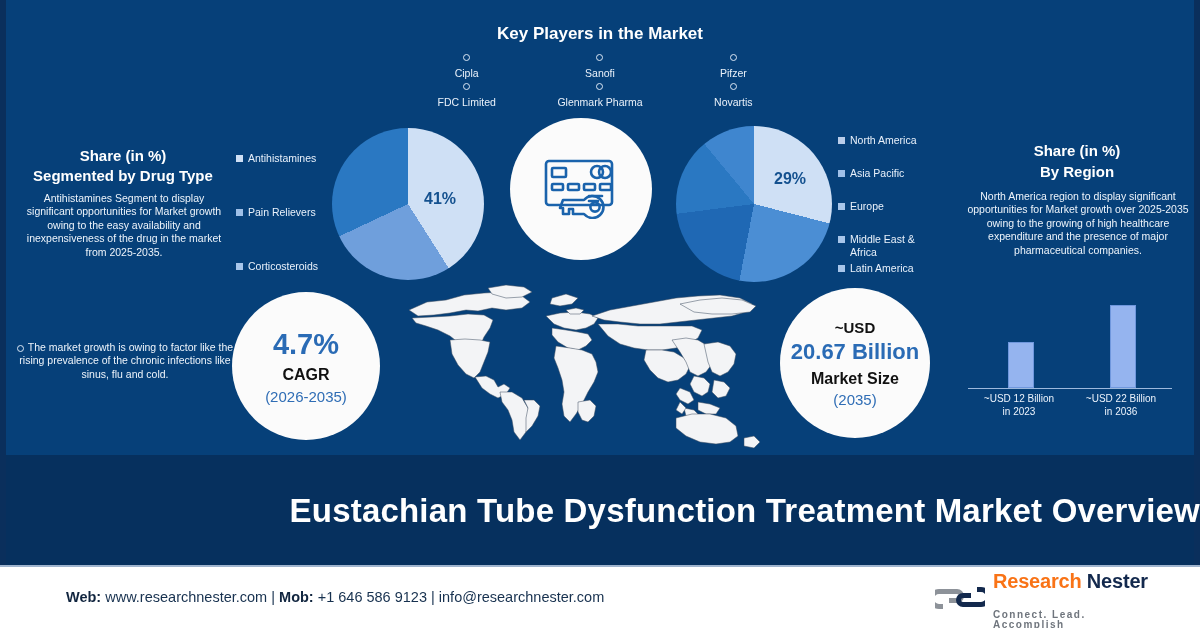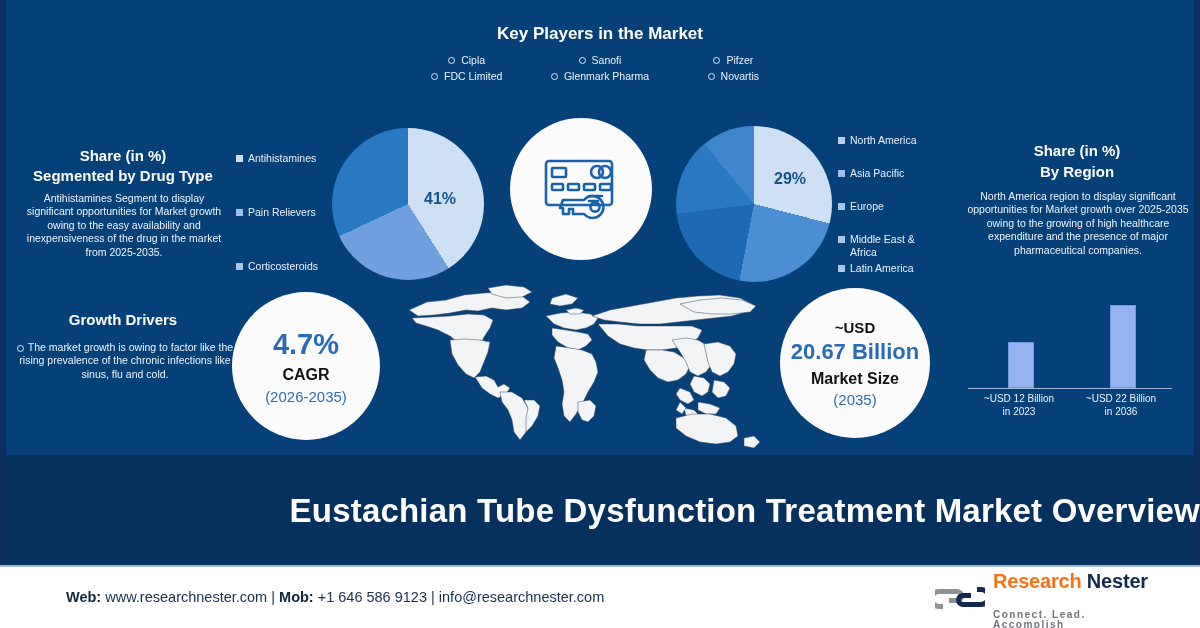--- a/index.html
+++ b/index.html
@@ -21,21 +21,21 @@
 
   
   .hdr{color:#ffffff;font-weight:bold;text-align:center;}
   .body-txt{color:#eef4fb;text-align:center;line-height:1.28;}
 
   
   .kp-title{position:absolute;left:380px;top:24px;width:440px;font-size:17px;}
   .kp-grid{position:absolute;left:400px;top:54px;width:400px;
            display:grid;grid-template-columns:1fr 1fr 1fr;row-gap:4px;}
   .kp-item{display:flex;align-items:center;justify-content:center;gap:6px;
-           color:#eaf1fa;font-size:10.5px;white-space:nowrap;}
+           color:#eaf1fa;font-size:10.5px;white-space:nowrap;flex-direction:column;}
   .kp-bullet{width:5px;height:5px;border:1px solid #dbe7f5;border-radius:50%;flex:0 0 auto;}
 
   
   .lt-title{position:absolute;left:8px;top:146px;width:230px;font-size:15px;line-height:1.35;}
   .lt-body{position:absolute;left:20px;top:192px;width:208px;font-size:10.5px;}
   .gd-title{position:absolute;left:8px;top:311px;width:230px;font-size:15px;}
   .gd-body{position:absolute;left:16px;top:341px;width:218px;font-size:10.5px;}
   .gd-body .ob{display:inline-block;width:5px;height:5px;border:1px solid #dbe7f5;border-radius:50%;margin-right:4px;vertical-align:middle;}
 
   
@@ -135,21 +135,20 @@
         <span>Novartis</span>
       </div>
   </div>
 
   <div class="hdr lt-title">
     <div>Share (in %)</div>
     <div>Segmented by Drug Type</div>
   </div>
   <div class="body-txt lt-body">Antihistamines Segment to display significant opportunities for Market growth owing to the easy availability and inexpensiveness of the drug in the market from 2025-2035.</div>
 
-  <div class="hdr gd-title">Growth Drivers</div>
   <div class="body-txt gd-body"><span class="ob"></span><span>The market growth is owing to factor like the rising prevalence of the chronic infections like sinus, flu and cold.</span></div>
 
   <div class="hdr rt-title">
     <div>Share (in %)</div>
     <div>By Region</div>
   </div>
   <div class="body-txt rt-body">North America region to display significant opportunities for Market growth over 2025-2035 owing to the growing of high healthcare expenditure and the presence of major pharmaceutical companies.</div>
 
   <div class="legend legend-drug">
     <div class="leg-row">

